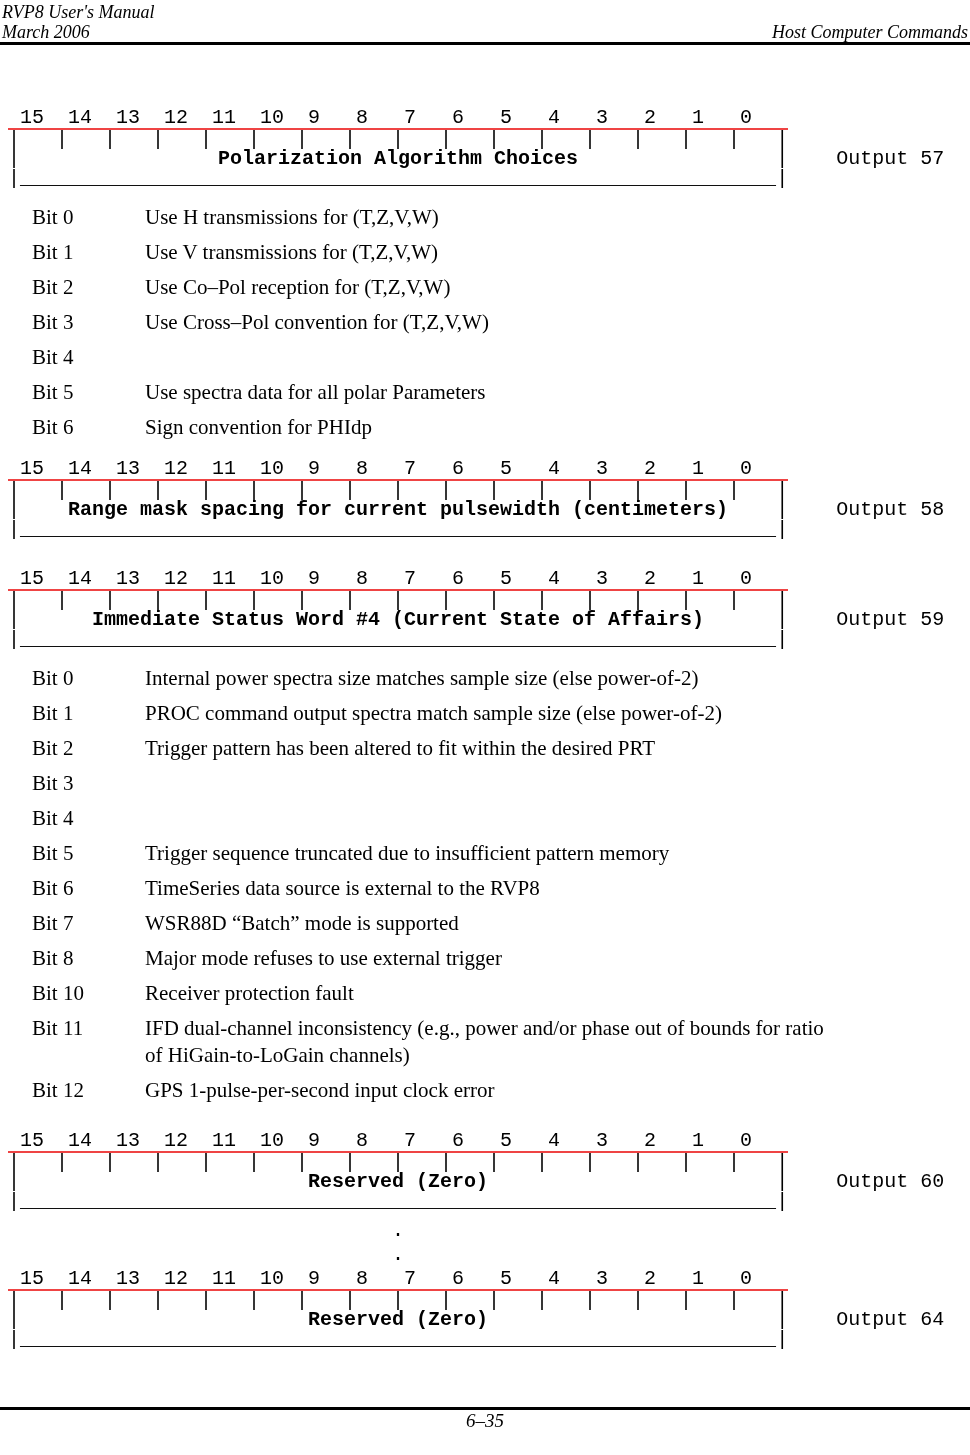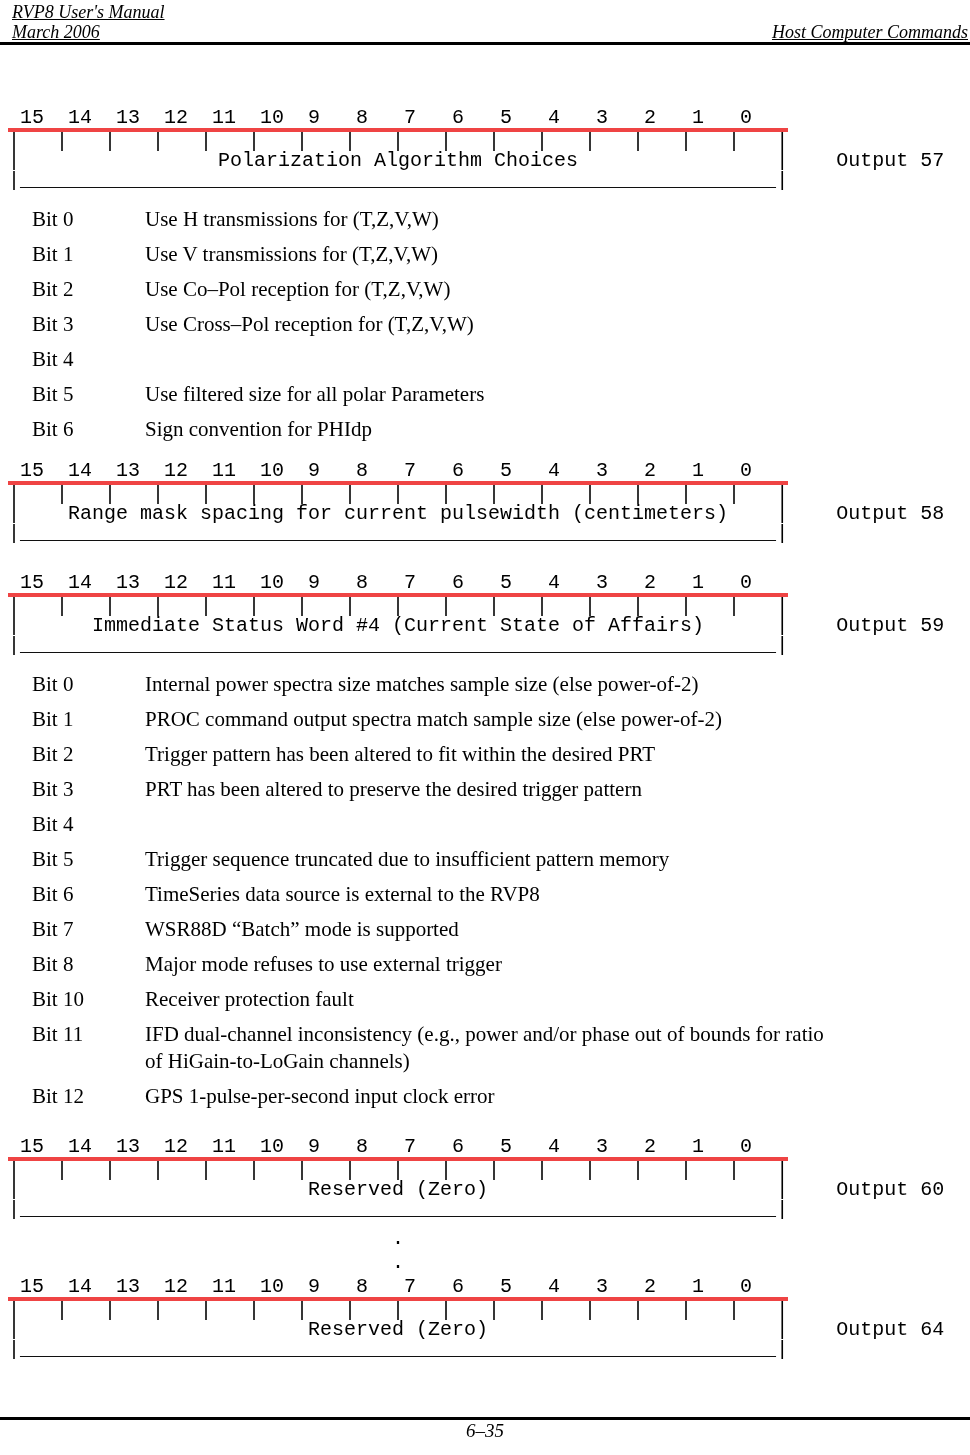--- a/index.html
+++ b/index.html
@@ -7,42 +7,41 @@
   body {
     width: 970px; height: 1455px;
     color: #000;
     font-family: "Liberation Serif", serif;
     overflow: hidden;
     position: relative;
   }
   
   .header {
     display: flex; justify-content: space-between; align-items: flex-end;
-    padding: 2px 2px 0 12px;
+    padding: 2px 2px 0 2px;
     border-bottom: 3px solid #000;
     height: 45px;
-    text-decoration: underline;
   }
   .header .h-left, .header .h-right {
     font-style: italic; font-size: 18px; line-height: 20px;
   }
   .header .h-right { text-align: right; }
   
   .diagram {
     font-family: "Liberation Mono", monospace;
     font-size: 20px; line-height: 19.5px;
     margin-left: 8px;
     white-space: pre;
   }
   .diagram .nums {
     display: inline-block;
-    border-bottom: 4px solid #ef4444;
+    border-bottom: 2px solid #ef4444;
   }
   .diagram .lbl {
-    display: inline-block; width: 63ch; text-align: center;
+    display: inline-block; width: 63ch; text-align: center; font-weight: bold;
   }
   .d57 { margin-top: 63px; }
   .d58 { margin-top: 18px; }
   .d59 { margin-top: 30px; }
   .d60 { margin-top: 27px; }
   .d64 { margin-top: 2px; }
   
   .bitlist { margin: 16px 0 0 32px; }
   .bit-item {
     display: flex;
@@ -93,28 +92,28 @@
       <div class="bit-item">
         <span class="bit-num">Bit 1</span>
         <span class="bit-desc">Use V transmissions for (T,Z,V,W)</span>
       </div>
       <div class="bit-item">
         <span class="bit-num">Bit 2</span>
         <span class="bit-desc">Use Co–Pol reception for (T,Z,V,W)</span>
       </div>
       <div class="bit-item">
         <span class="bit-num">Bit 3</span>
-        <span class="bit-desc">Use Cross–Pol reception for (T,Z,V,W)</span>
+        <span class="bit-desc">Use Cross–Pol convention for (T,Z,V,W)</span>
       </div>
       <div class="bit-item">
         <span class="bit-num">Bit 4</span>
       </div>
       <div class="bit-item">
         <span class="bit-num">Bit 5</span>
-        <span class="bit-desc">Use filtered size for all polar Parameters</span>
+        <span class="bit-desc">Use spectra data for all polar Parameters</span>
       </div>
       <div class="bit-item">
         <span class="bit-num">Bit 6</span>
         <span class="bit-desc">Sign convention for PHIdp</span>
       </div>
     </div>
 
   <pre class="diagram d58"><span class="nums"> 15  14  13  12  11  10  9   8   7   6   5   4   3   2   1   0   </span>
 <span>|   |   |   |   |   |   |   |   |   |   |   |   |   |   |   |   |</span>
 |<span class="lbl">Range mask spacing for current pulsewidth (centimeters)</span>|    <span class="out">Output 58</span>
@@ -133,21 +132,20 @@
       <div class="bit-item">
         <span class="bit-num">Bit 1</span>
         <span class="bit-desc">PROC command output spectra match sample size (else power-of-2)</span>
       </div>
       <div class="bit-item">
         <span class="bit-num">Bit 2</span>
         <span class="bit-desc">Trigger pattern has been altered to fit within the desired PRT</span>
       </div>
       <div class="bit-item">
         <span class="bit-num">Bit 3</span>
-        <span class="bit-desc">PRT has been altered to preserve the desired trigger pattern</span>
       </div>
       <div class="bit-item">
         <span class="bit-num">Bit 4</span>
       </div>
       <div class="bit-item">
         <span class="bit-num">Bit 5</span>
         <span class="bit-desc">Trigger sequence truncated due to insufficient pattern memory</span>
       </div>
       <div class="bit-item">
         <span class="bit-num">Bit 6</span>

